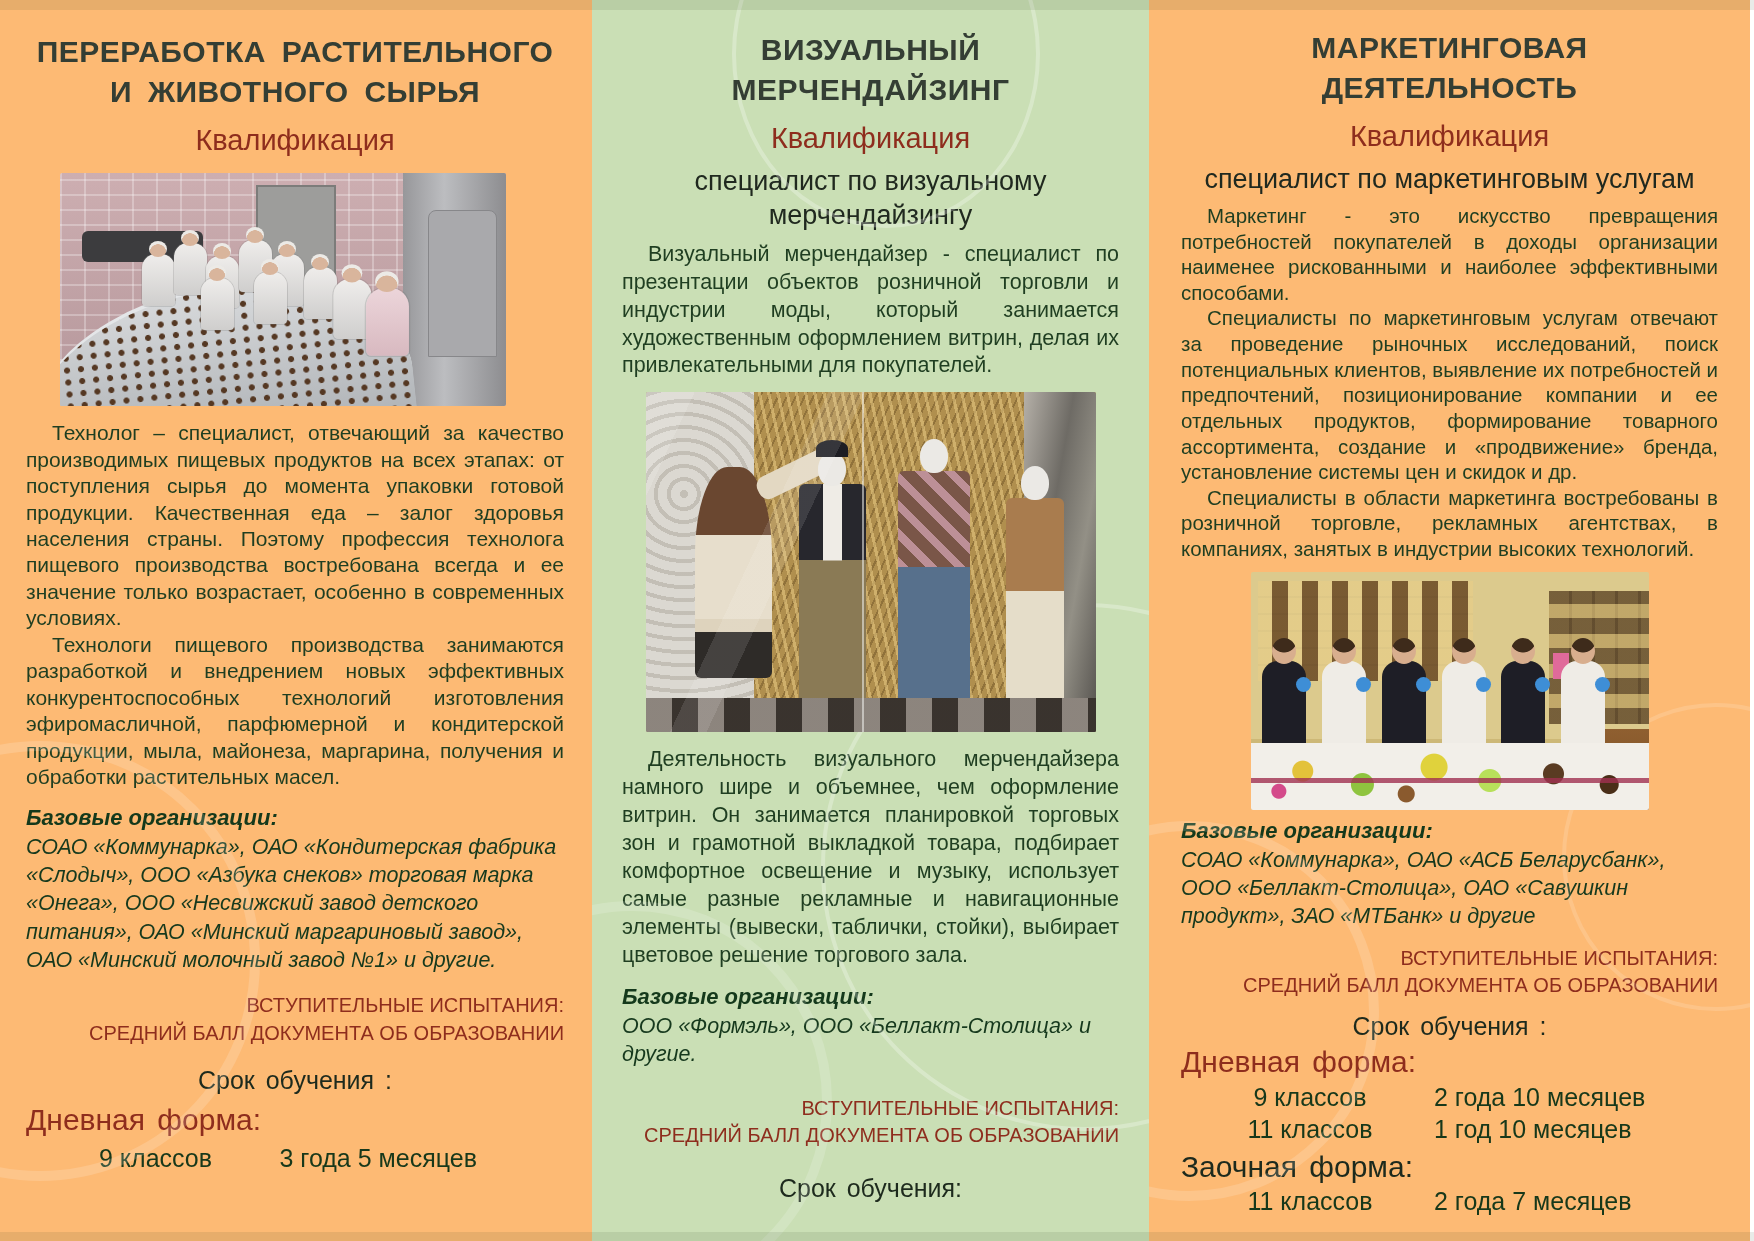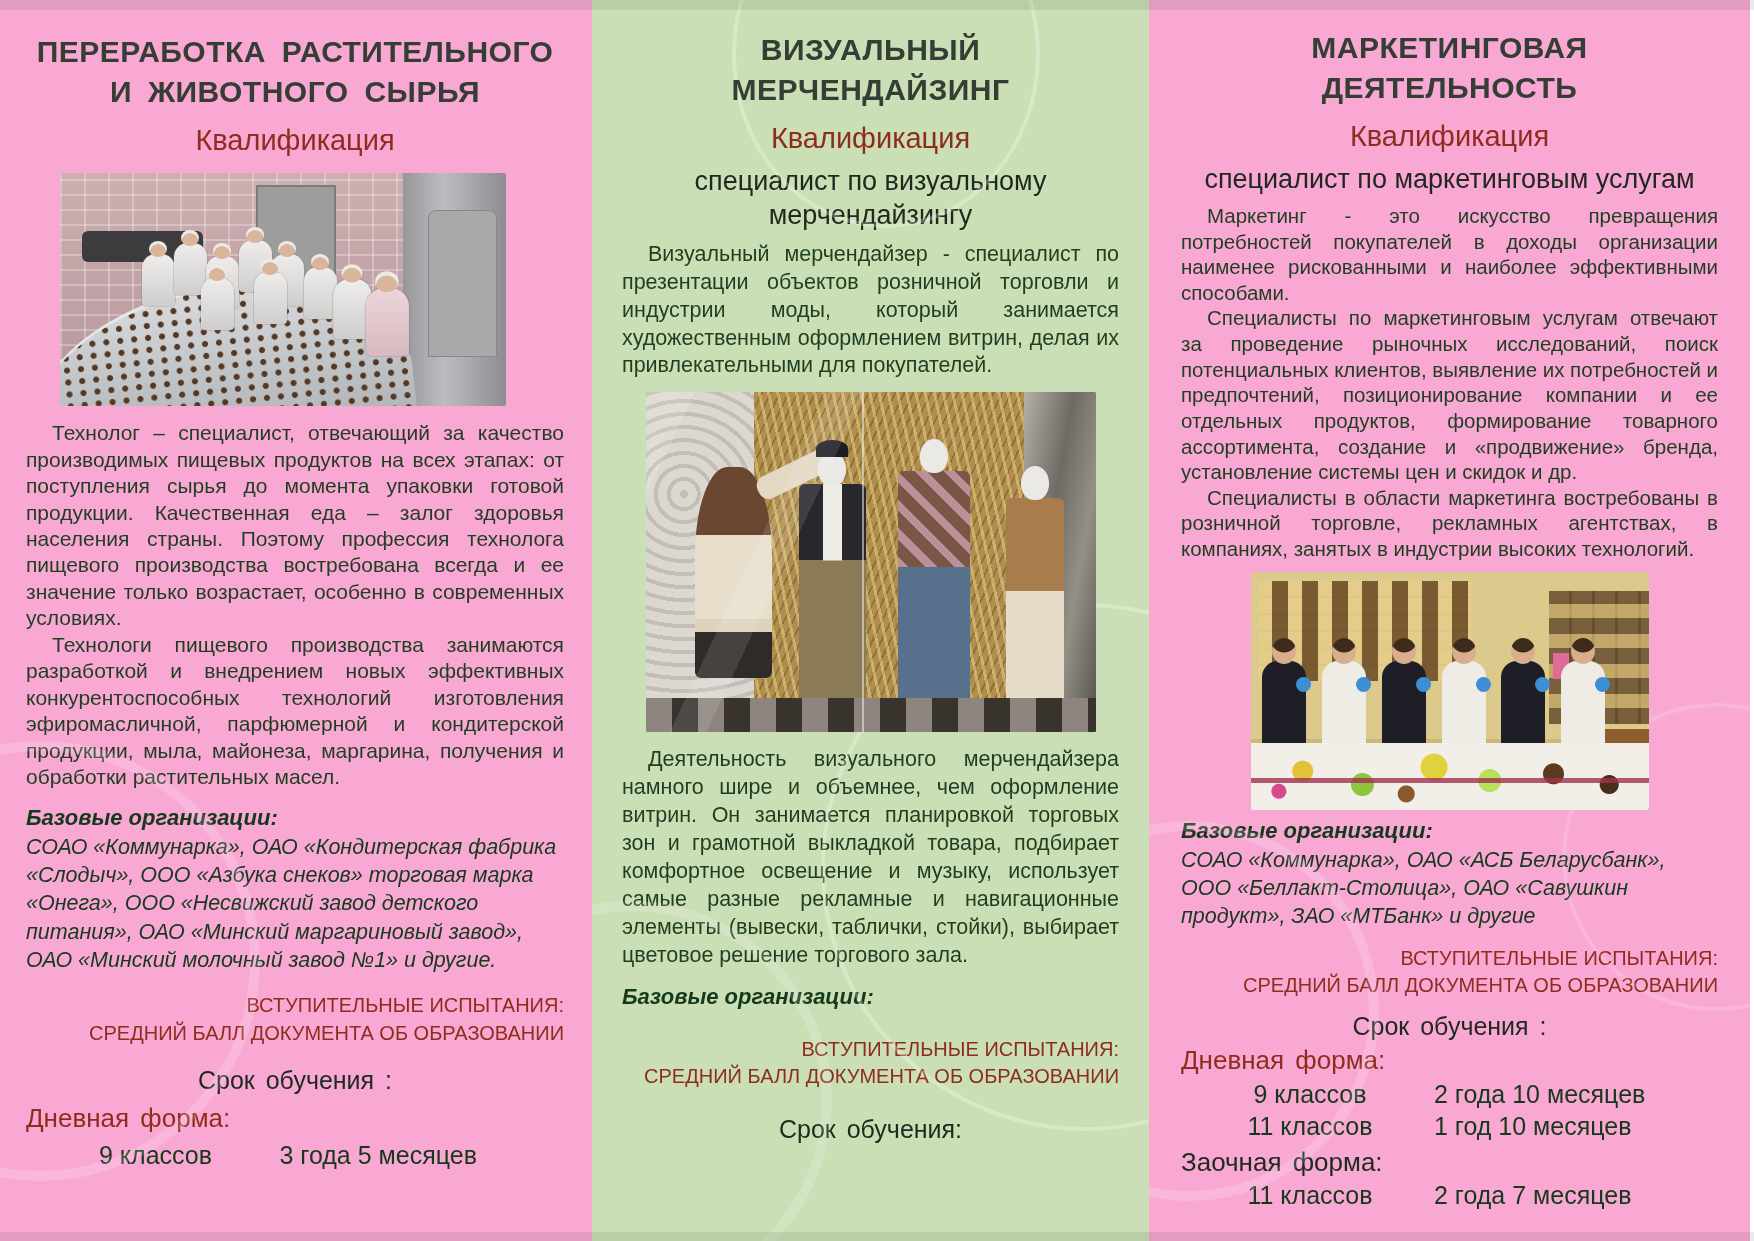--- a/index.html
+++ b/index.html
@@ -1,21 +1,21 @@
 <!DOCTYPE html>
 <html><head>
 <meta charset="utf-8">
 <style>
   html,body { margin:0; padding:0; background:#ffffff; }
   .brochure {
     position:relative; width:1754px; height:1241px; display:flex;
     font-family:"Liberation Sans", sans-serif; overflow:hidden;
   }
   .panel { position:relative; box-sizing:border-box; height:1241px; overflow:hidden; }
-  .panel.green { background:#f9a8d4; }
+  .panel.green { background:#fdba74; }
   .panel.light { background:#cadfb5; }
   .panel-left  { width:592px; padding:24px 28px 0 26px; }
   .panel-mid   { width:557px; padding:22px 30px 0 30px; }
   .panel-right { width:601px; padding:20px 32px 0 32px; }
   .edge-top, .edge-bottom { position:absolute; left:0; width:100%; pointer-events:none; }
   .edge-top { top:0; height:10px; background:rgba(40,60,30,0.10); }
   .edge-bottom { bottom:0; height:9px; background:rgba(40,60,30,0.10); }
 
   
   .wm { position:absolute; border-radius:50%; pointer-events:none; }
@@ -29,21 +29,21 @@
 
   .body-par { color:#1f3e21; font-size:21px; line-height:1.26; text-align:justify; text-indent:26px; margin:0; }
   .panel-mid .body-par { font-size:21.5px; line-height:1.3; }
   .panel-right .body-par { font-size:20.5px; line-height:1.25; }
 
   .orgs-label { font-weight:bold; font-style:italic; color:#14391b; font-size:22px; margin-top:14px; }
   .orgs { font-style:italic; color:#16391d; font-size:21.5px; line-height:1.32; margin-top:2px; }
 
   .exam { text-align:right; color:#8e2d1d; font-size:20px; line-height:1.38; margin-top:18px; }
   .srok { text-align:center; color:#1d2a1d; font-size:25px; word-spacing:4px; margin-top:18px; }
-  .form-label { color:#8e2d1d; font-size:26px; word-spacing:4px; margin-top:8px; }
+  .form-label { color:#8e2d1d; font-size:30px; word-spacing:4px; margin-top:8px; }
   .form-label.dark { color:#1d2a1d; }
   .sched-row { display:flex; justify-content:center; gap:44px; color:#17381a; font-size:25px; margin-top:7px; }
   .sched-row .grade { min-width:160px; text-align:center; }
   .sched-row .dur   { min-width:235px; text-align:left; }
 
   
   .photo { position:relative; overflow:hidden; border-radius:2px; }
   .photo * { position:absolute; }
 
   
@@ -220,20 +220,21 @@
       <i class="mq mq2"></i>
       <i class="mq mq3"></i>
       <i class="w-floor"></i>
       <i class="w-seam"></i>
       <i class="w-reflect"></i>
     </div>
 
     <p class="body-par">Деятельность визуального мерчендайзера намного шире и объемнее, чем оформление витрин. Он занимается планировкой торговых зон и грамотной выкладкой товара, подбирает комфортное освещение и музыку, использует самые разные  рекламные и навигационные элементы (вывески, таблички, стойки), выбирает цветовое решение торгового зала.</p>
 
     <div class="orgs-label">Базовые организации:</div>
+    <div class="orgs">ООО «Формэль», ООО «Беллакт-Столица» и другие.</div>
 
     <div class="exam" style="margin-top:26px;">
       <span style="display:block">ВСТУПИТЕЛЬНЫЕ ИСПЫТАНИЯ:</span>
       <span style="display:block">СРЕДНИЙ БАЛЛ ДОКУМЕНТА ОБ ОБРАЗОВАНИИ</span>
     </div>
 
     <div class="srok" style="margin-top:24px;">Срок обучения:</div>
 
   </section>
 

